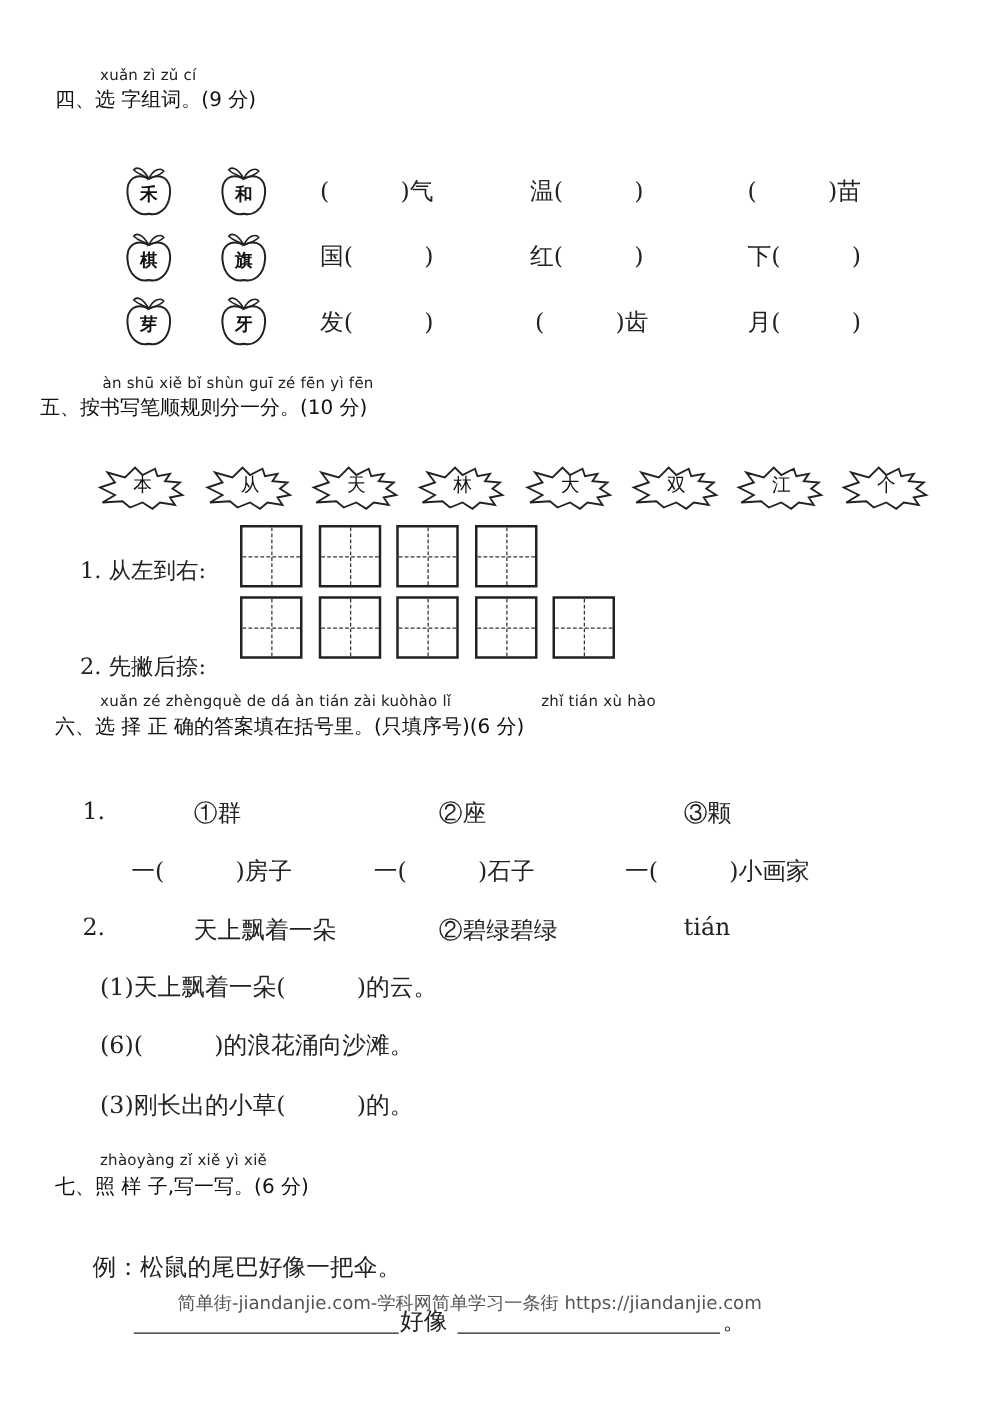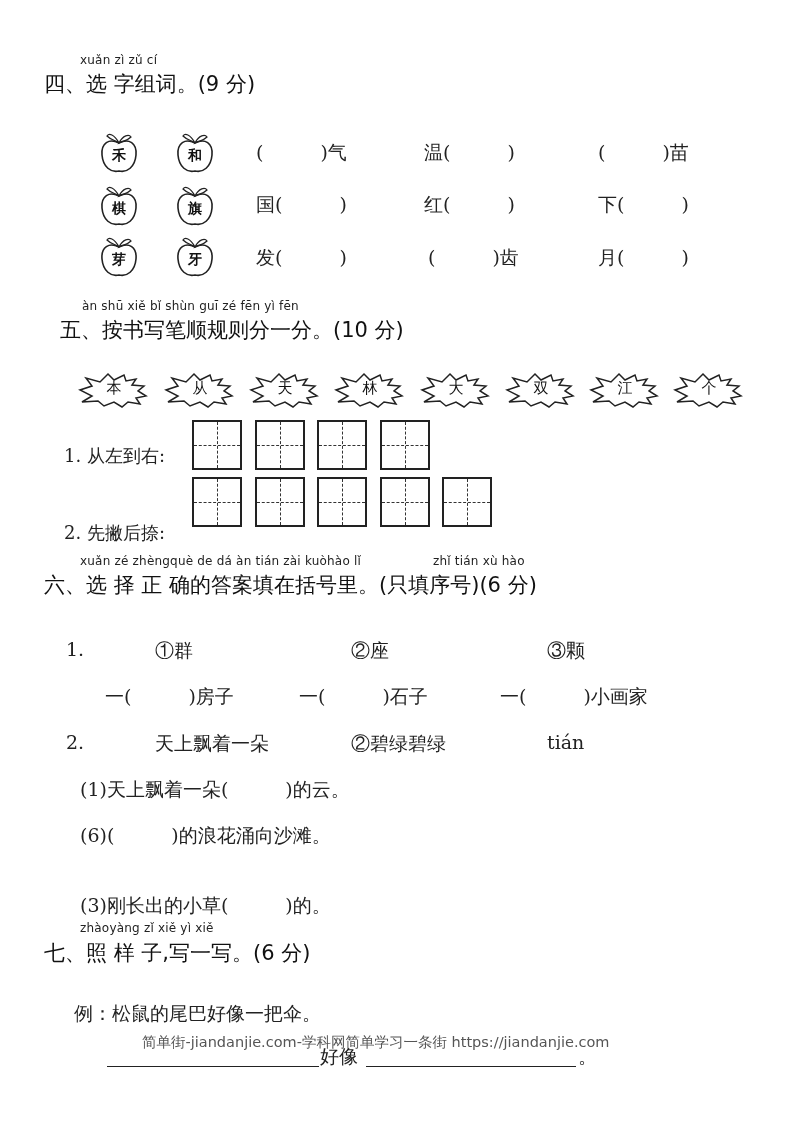--- a/index.html
+++ b/index.html
@@ -1,20 +1,20 @@
 <!DOCTYPE html>
 <html><head>
 <meta charset="utf-8">
 <style>
   html, body { margin: 0; padding: 0; background: #ffffff; }
   body { width: 793px; height: 1122px; position: relative; overflow: hidden;
          font-family: "DejaVu Serif", "Liberation Serif", serif; color: #1a1a1a; }
   .abs { position: absolute; white-space: nowrap; }
   .pinyin { font-family: "DejaVu Sans", "Liberation Sans", sans-serif; font-size: 12px; color: #222; letter-spacing: 0.2px; }
-  .heading { font-family: "DejaVu Sans", "Liberation Sans", sans-serif; font-size: 21px; color: #111; }
+  .heading { font-family: "DejaVu Sans", "Liberation Sans", sans-serif; font-size: 16px; color: #111; }
   .body-text { font-size: 19px; color: #222; }
   .apple { position: absolute; width: 40px; height: 46px; }
   .apple svg { position: absolute; left: 0; top: 0; }
   .apple span { position: absolute; left: 0; right: 0; top: 18px; text-align: center;
                 font-family: "DejaVu Sans", sans-serif; font-size: 14px; font-weight: bold; color: #111; }
   .burst { position: absolute; width: 72px; height: 36px; }
   .burst svg { position: absolute; left: 0; top: 0; }
   .burst span { position: absolute; left: 0; right: 0; top: 7px; text-align: center;
                 font-family: "DejaVu Sans", sans-serif; font-size: 15px; color: #111; }
   .tian { position: absolute; width: 50px; height: 50px; border: 2px solid #222; box-sizing: border-box; }
@@ -80,21 +80,21 @@
 
 <div class="abs body-text" style="left:256px; top:192px;">国(　　　)</div>
 <div class="abs body-text" style="left:424px; top:192px;">红(　　　)</div>
 <div class="abs body-text" style="left:598px; top:192px;">下(　　　)</div>
 
 <div class="abs body-text" style="left:256px; top:245px;">发(　　　)</div>
 <div class="abs body-text" style="left:428px; top:245px;">(　　　)齿</div>
 <div class="abs body-text" style="left:598px; top:245px;">月(　　　)</div>
 
 <div class="abs pinyin" style="left:82px; top:299px;">àn shū xiě  bǐ shùn guī  zé  fēn  yì  fēn</div>
-<div class="abs heading" style="left:60px; top:316px;text-align:right;">五、按书写笔顺规则分一分。(10 分)</div>
+<div class="abs heading" style="left:32px; top:316px;text-align:right;">五、按书写笔顺规则分一分。(10 分)</div>
 
 <div>
   <div class="burst" style="left:78px; top:372px;">
     <svg width="72" height="36" viewBox="0 0 72 36">
         <path d="M4 30 L14 24 L2 18 L14 14 L8 6 L22 10 L30 2 L36 8 L46 3 L48 9 L58 7 L54 13 L66 14 L60 19 L68 24 L58 26 L62 32 L50 30 L44 35 L36 30 L26 34 L20 29 Z" fill="none" stroke="#222" stroke-width="1.5"></path>
       </svg>
     <span>本</span>
   </div>
   <div class="burst" style="left:164px; top:372px;">
     <svg width="72" height="36" viewBox="0 0 72 36">
@@ -166,21 +166,21 @@
 <div class="abs body-text" style="left:299px; top:684px;">一(　　　)石子</div>
 <div class="abs body-text" style="left:500px; top:684px;">一(　　　)小画家</div>
 
 <div class="abs body-text" style="left:66px; top:731px;">2.</div>
 <div class="abs body-text" style="left:155px; top:731px;">天上飘着一朵</div>
 <div class="abs body-text" style="left:351px; top:731px;">②碧绿碧绿</div>
 <div class="abs body-text" style="left:547px; top:731px;">tián</div>
 
 <div class="abs body-text" style="left:80px; top:777px;">(1)天上飘着一朵(　　　)的云。</div>
 <div class="abs body-text" style="left:80px; top:823px;">(6)(　　　)的浪花涌向沙滩。</div>
-<div class="abs body-text" style="left:80px; top:893px;">(3)刚长出的小草(　　　)的。</div>
+<div class="abs body-text" style="left:80px; top:871px;">(3)刚长出的小草(　　　)的。</div>
 
 <div class="abs pinyin" style="left:80px; top:921px;">zhàoyàng  zǐ    xiě  yì  xiě</div>
 <div class="abs heading" style="left:44px; top:939px;">七、照 样 子,写一写。(6 分)</div>
 
 <div class="abs body-text" style="left:74px; top:1001px;">例：松鼠的尾巴好像一把伞。</div>
 
 <div class="blank-line" style="left:107px; top:1066px; width:212px;"></div>
 <div class="abs body-text" style="left:320px; top:1044px;">好像</div>
 <div class="blank-line" style="left:366px; top:1066px; width:210px;"></div>
 <div class="abs body-text" style="left:578px; top:1044px;">。</div>

